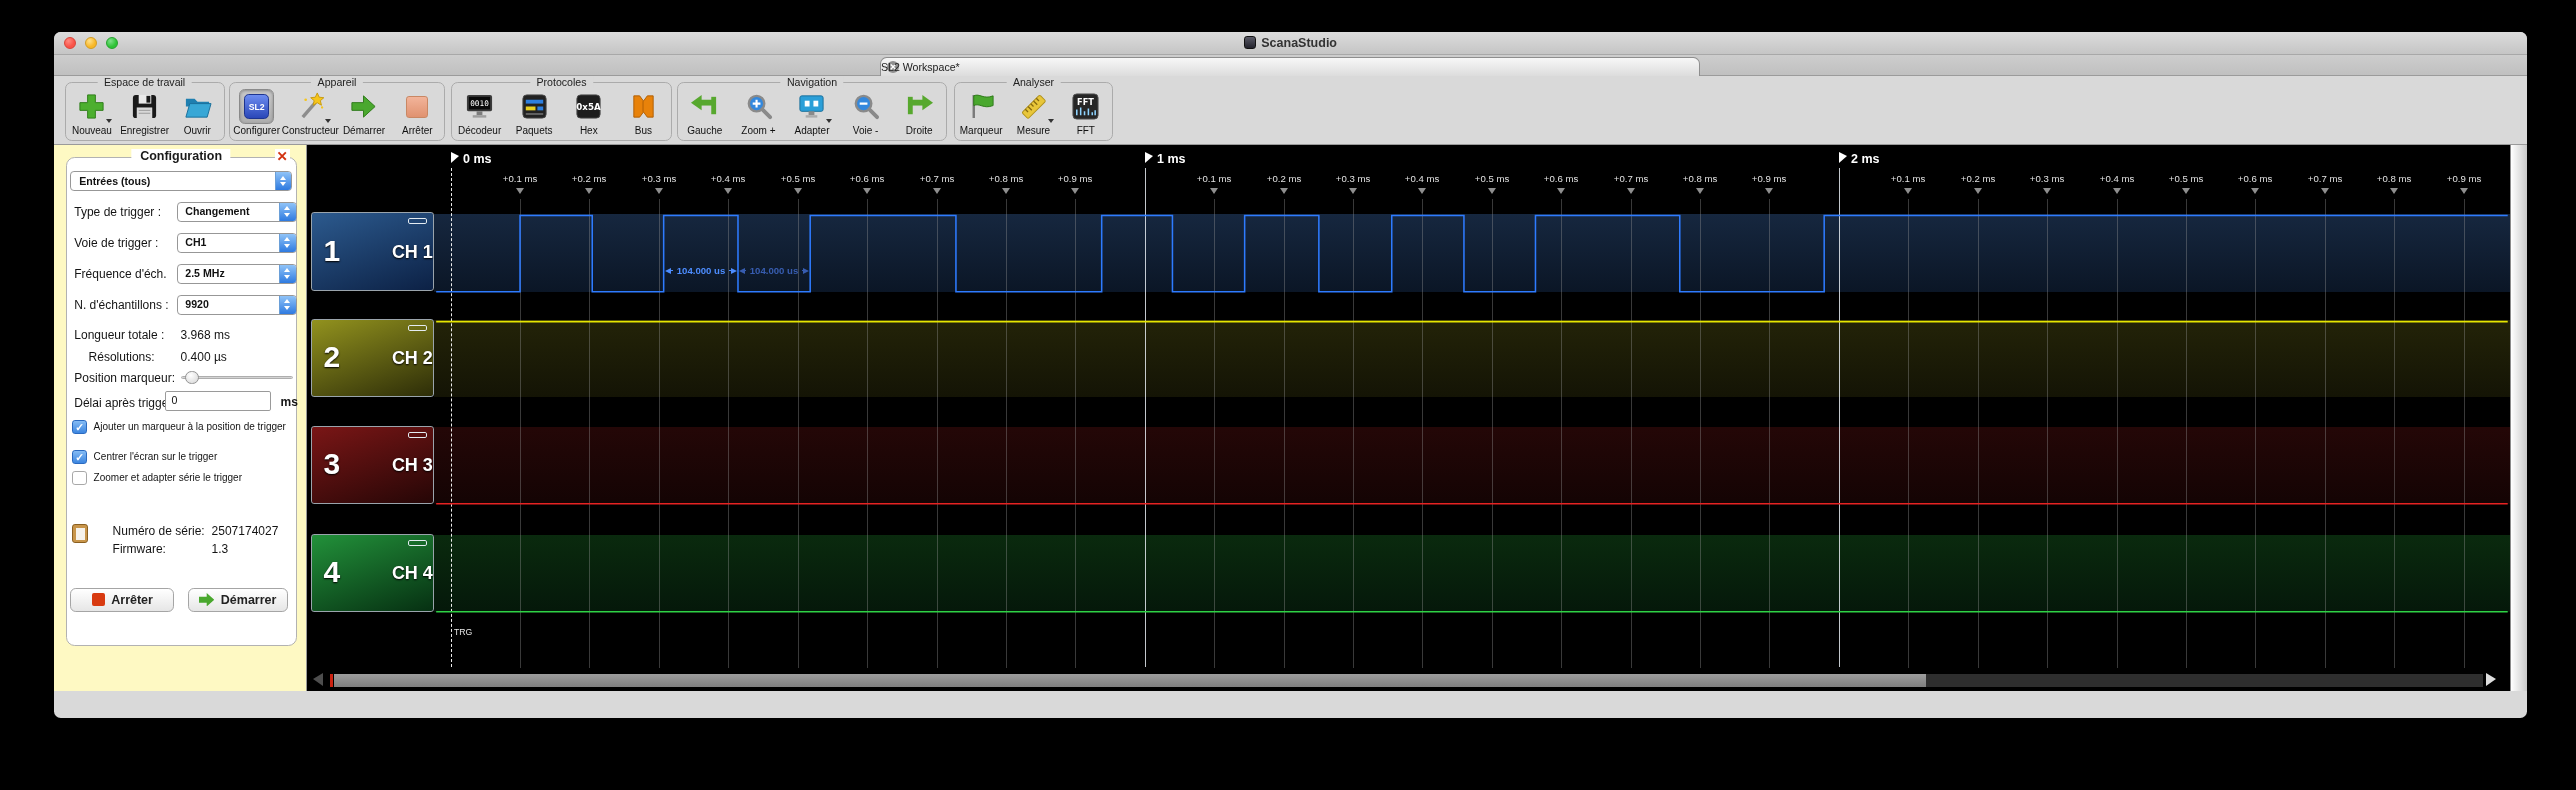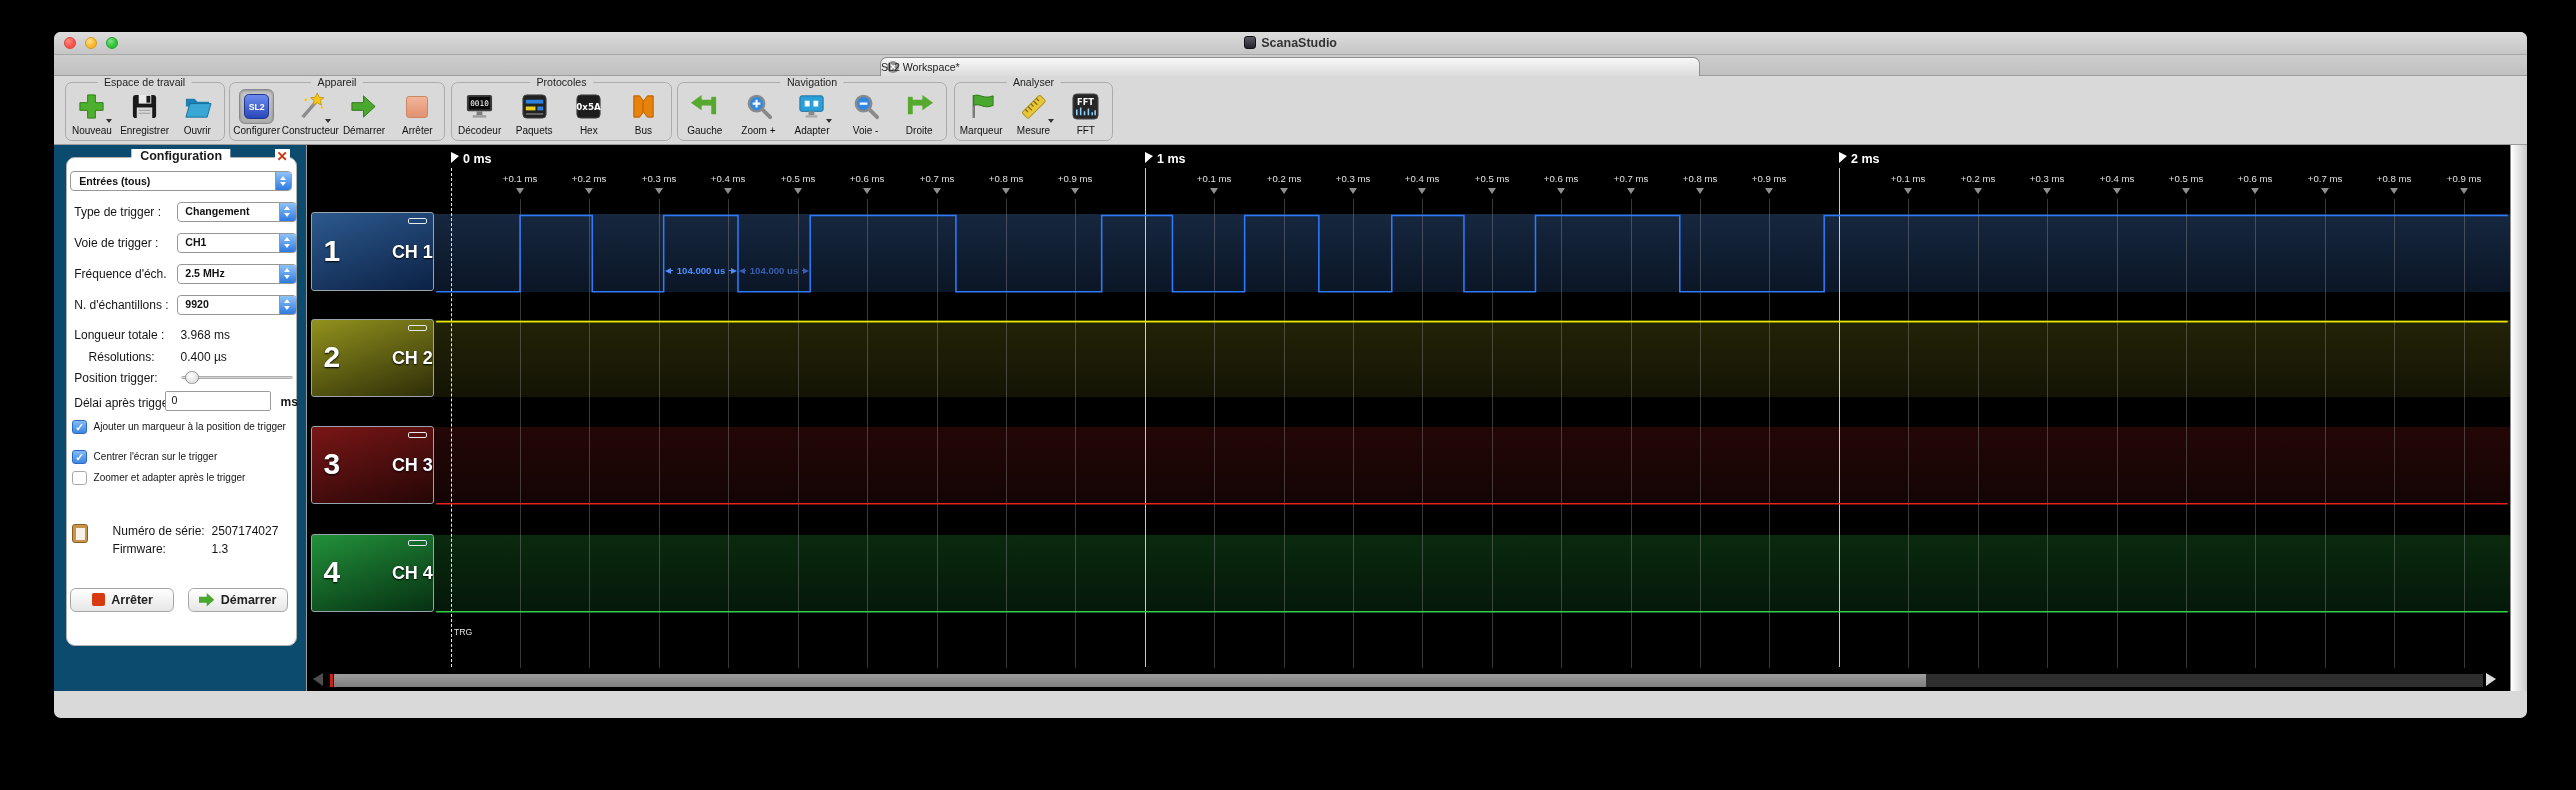--- a/index.html
+++ b/index.html
@@ -39,21 +39,21 @@
   .tbtn.selected .ic { background:linear-gradient(#c9c9c9,#aeaeae); border:1px solid #8a8a8a; box-shadow:inset 0 1px 2.9px rgba(0,0,0,.3); }
   .tbtn .lbl { font-size:10px; color:#111; margin-top:1px; white-space:nowrap; }
   .dd-arrow { position:absolute; right:-2.9px; bottom:1px; width:0; height:0;
               border-left:3.9px solid transparent; border-right:3.9px solid transparent; border-top:4.8px solid #333; }
   .sl2ic { width:25px; height:25px; border-radius:4.8px; background:linear-gradient(#6c8cf0,#2a47b8);
            border:1px solid #1d3490; color:#fff; font-size:8.7px; font-weight:bold; text-align:center; line-height:24px; }
   .stopic { width:22px; height:22px; border-radius:2.9px; background:linear-gradient(#f2b49a,#e09270); border:1px solid #c98763; }
 
   
   .content { display:flex; height:546px; }
-  .dock { width:253px; background:#0c4a6e; border-right:1px solid #9a9a9a; position:relative; }
+  .dock { width:253px; background:#fef9c3; border-right:1px solid #9a9a9a; position:relative; }
   .wave { flex:1; background:#000; position:relative; overflow:hidden; }
 
   
   .cfgbox { position:absolute; left:11.6px; top:11.6px; width:231px; height:489px; border:1px solid #b2b2b2; border-radius:8.7px; background:#fff; }
   .cfg-title { position:absolute; top:-8.7px; left:50%; transform:translateX(-50%); background:#fff; padding:0 8.7px;
                font-size:12.5px; font-weight:bold; color:#1a1a1a; white-space:nowrap; }
   .cfg-close { position:absolute; top:-8.7px; right:5.8px; background:#fff; padding:0 1.9px; color:#d23210;
                font-size:13.5px; font-weight:900; line-height:15.4px; }
   .cfg-body { position:relative; width:100%; height:100%; }
   .clabel { position:absolute; font-size:12px; color:#141414; white-space:nowrap; }
@@ -400,33 +400,33 @@
                 <span class="dd-val">9920</span>
                 <div class="dd-btn">
                   <div class="dd-up"></div>
                   <div class="dd-dn"></div>
                 </div>
               </div>
               <div class="clabel" style="left: 7.7px; top: 170px;">Longueur totale :</div>
               <div class="cvalue" style="left: 114px; top: 170px;">3.968 ms</div>
               <div class="clabel" style="left: 22px; top: 192px;">Résolutions:</div>
               <div class="cvalue" style="left: 114px; top: 192px;">0.400 µs</div>
-              <div class="clabel" style="left: 7.7px; top: 213px;">Position trigger:</div>
+              <div class="clabel" style="left: 7.7px; top: 213px;">Position marqueur:</div>
               <div class="sld-track" style="left: 114px; top: 218px; width: 112px;">
                 <div class="sld-knob" style="left: 3.9px;"></div>
               </div>
               <div class="clabel" style="left: 7.7px; top: 238px;">Délai après trigge</div>
               <div class="inputbox" style="left: 98px; top: 233px; width: 106px;">0</div>
               <div class="clabel" style="left: 214px; top: 237px; font-weight: bold;">ms</div>
               <div class="cb on" style="left: 5.8px; top: 262px;">✓</div>
               <div class="cb-label" style="left: 27px; top: 263px; width: 193px;">Ajouter un marqueur à la position de trigger</div>
               <div class="cb on" style="left: 5.8px; top: 292px;">✓</div>
               <div class="cb-label" style="left: 27px; top: 293px; width: 193px;">Centrer l'écran sur le trigger</div>
               <div class="cb off" style="left: 5.8px; top: 313px;"></div>
-              <div class="cb-label" style="left: 27px; top: 314px; width: 193px;">Zoomer et adapter après le trigger</div>
+              <div class="cb-label" style="left: 27px; top: 314px; width: 193px;">Zoomer et adapter série le trigger</div>
               <div class="dev-ico" style="left: 5.8px; top: 366px;"></div>
               <div class="clabel" style="left: 46px; top: 366px;">Numéro de série:</div>
               <div class="cvalue" style="left: 145px; top: 366px;">2507174027</div>
               <div class="clabel" style="left: 46px; top: 384px;">Firmware:</div>
               <div class="cvalue" style="left: 145px; top: 384px;">1.3</div>
               <div class="act-btn" style="left: 3.9px; top: 430px; width: 104px;">
                 <span class="stop-sq"></span>
                 <span>Arrêter</span>
               </div>
               <div class="act-btn" style="left: 121px; top: 430px; width: 100px;">

